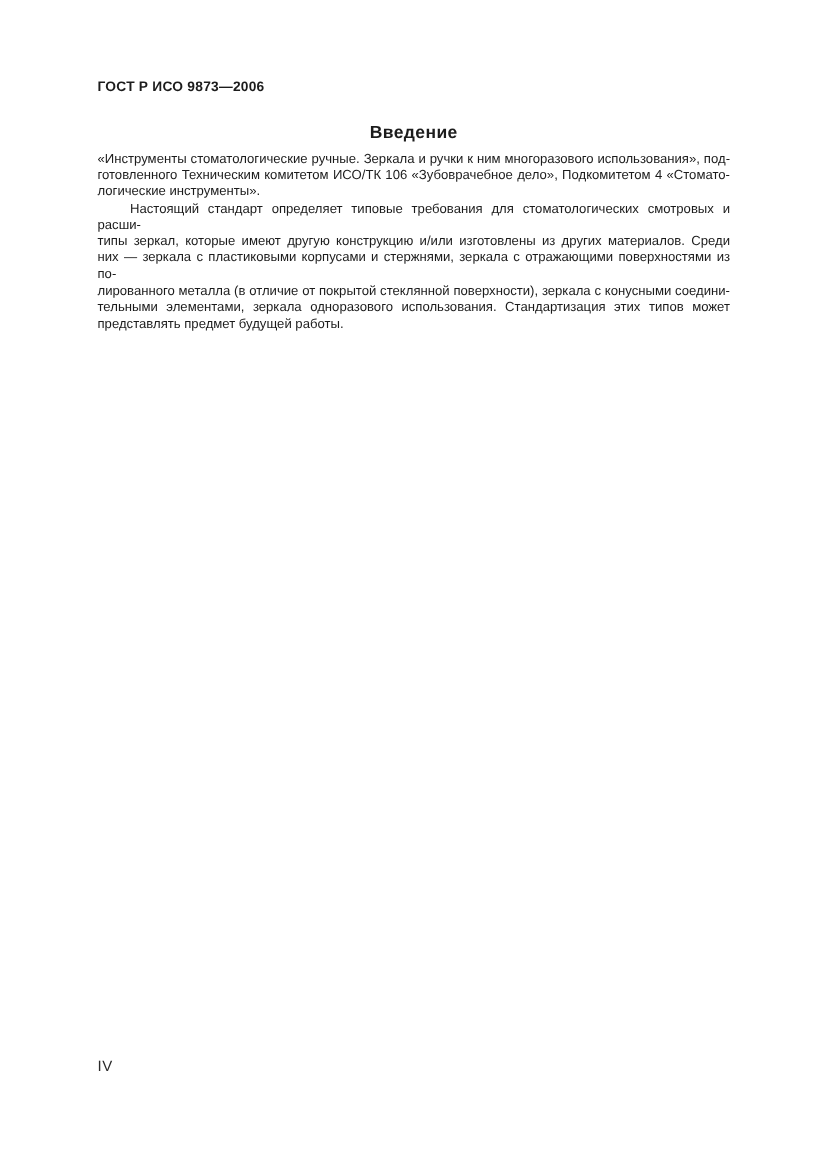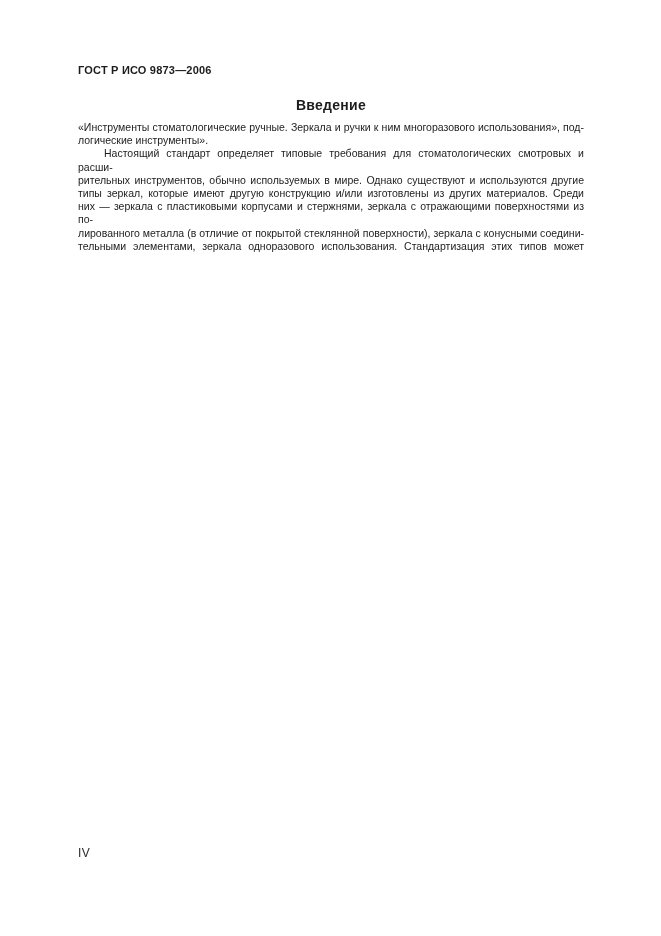--- a/index.html
+++ b/index.html
@@ -69,25 +69,26 @@
 <body>
 
 <div class="page">
 
   <div class="doc-header">ГОСТ Р ИСО 9873—2006</div>
 
   <h1 class="doc-title">Введение</h1>
 
   <div class="body-text">
     <div class="line">«Инструменты стоматологические ручные. Зеркала и ручки к ним многоразового использования», под-</div>
+    <div class="line">готовленного Техническим комитетом ИСО/ТК 106 «Зубоврачебное дело», Подкомитетом 4 «Стомато-</div>
     <div class="line last">логические инструменты».</div>
 
     <div class="line indent">Настоящий стандарт определяет типовые требования для стоматологических смотровых и расши-</div>
-    <div class="line">рительных инструментов, обычно используемых в мире. Однако существуют и используются другие</div>
     <div class="line">типы зеркал, которые имеют другую конструкцию и/или изготовлены из других материалов. Среди</div>
     <div class="line">них — зеркала с пластиковыми корпусами и стержнями, зеркала с отражающими поверхностями из по-</div>
     <div class="line">лированного металла (в отличие от покрытой стеклянной поверхности), зеркала с конусными соедини-</div>
     <div class="line">тельными элементами, зеркала одноразового использования. Стандартизация этих типов может</div>
+    <div class="line last">представлять предмет будущей работы.</div>
   </div>
 
   <div class="page-number">IV</div>
 
 </div>
 
 </body></html>

